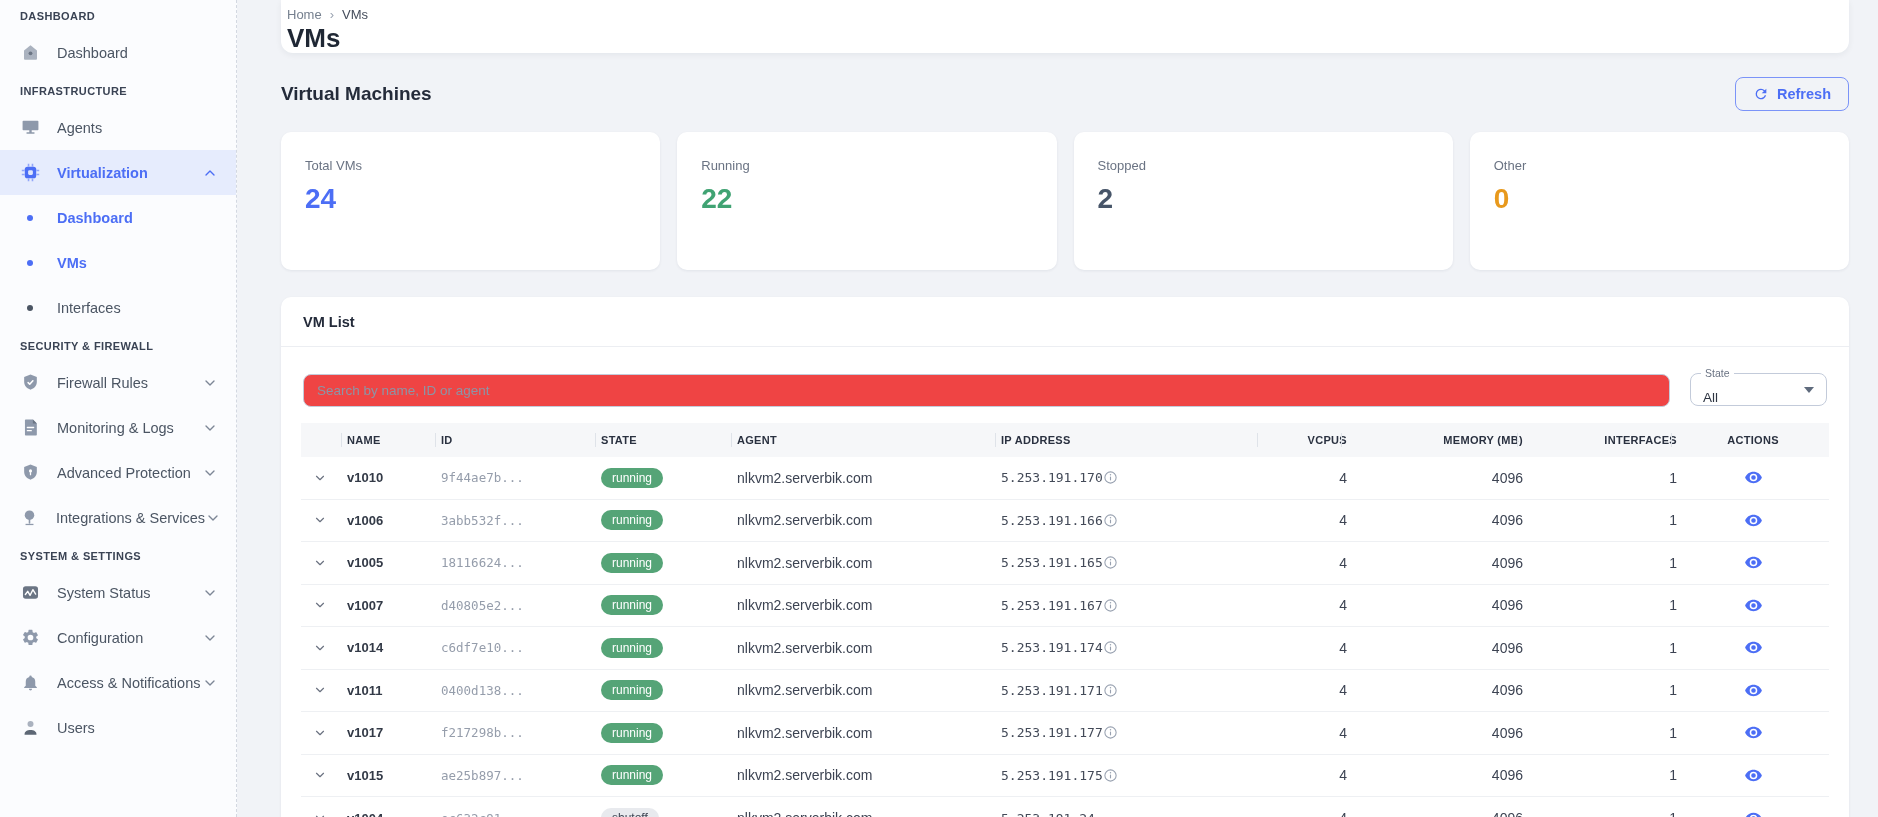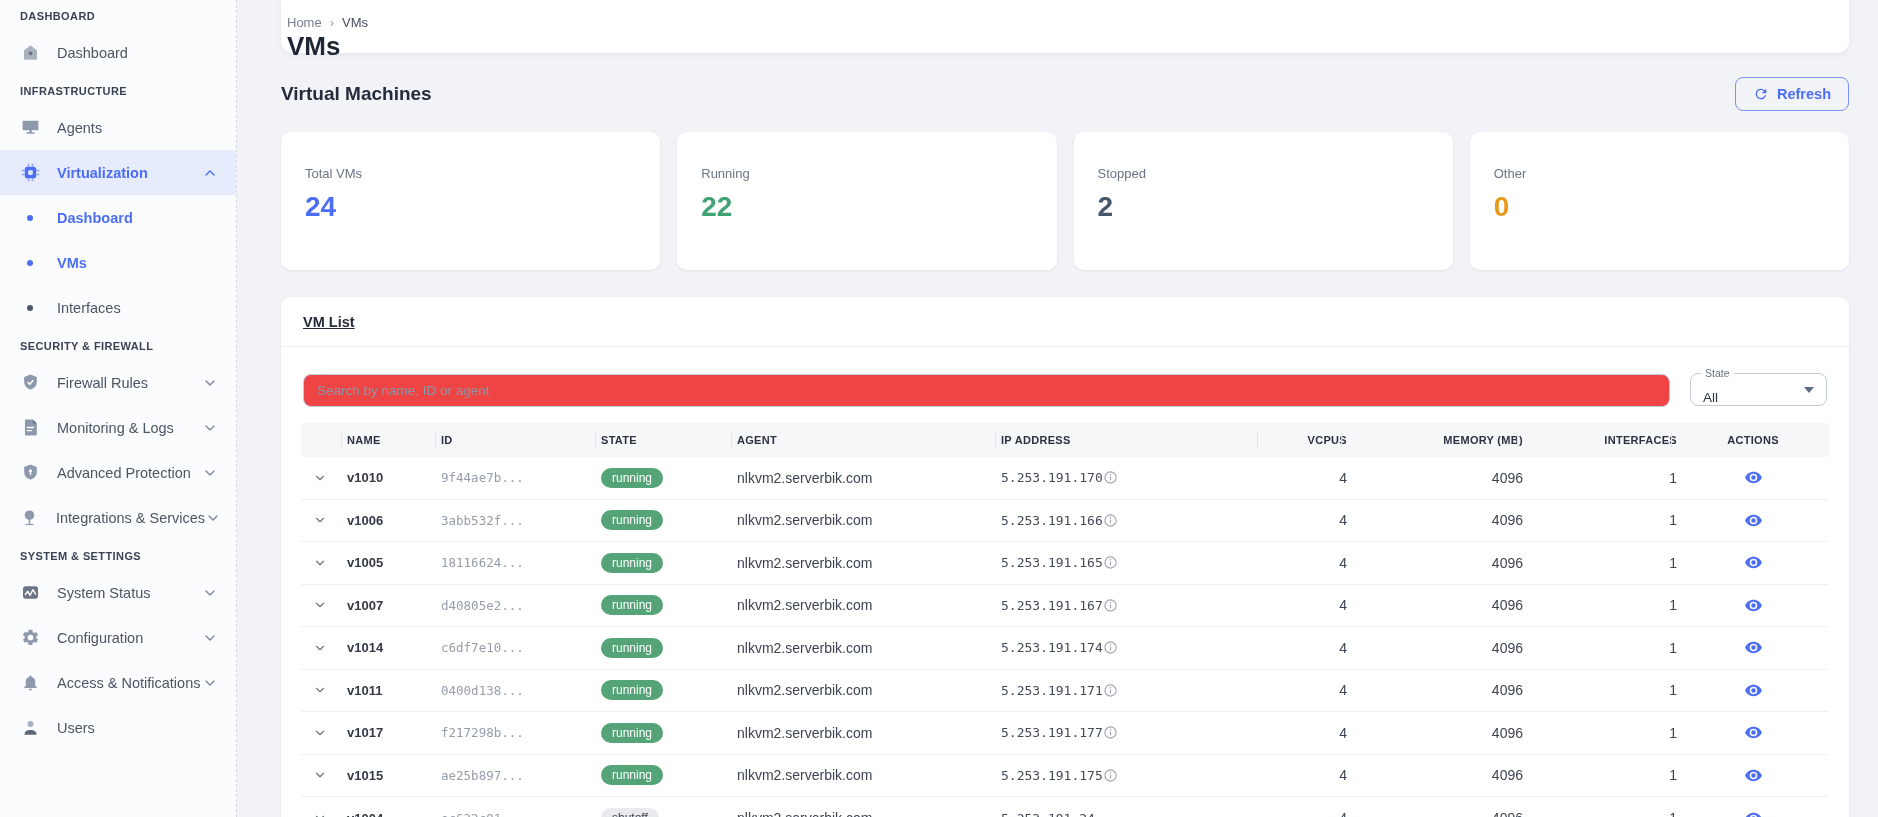--- a/index.html
+++ b/index.html
@@ -48,21 +48,21 @@
   
   .main { flex:1; padding:0 30px 0 44px; }
 
   .header-band {
     background:#ffffff;
     border-radius:0 0 12px 12px;
     box-shadow:0 2px 6px rgba(20,30,55,.06);
     padding:7px 24px 10px 4px;
     height:53px;
   }
-  .breadcrumb { display:flex; align-items:center; gap:8px; font-size:13px; padding-left:2px;margin-top:8px; }
+  .breadcrumb { display:flex; align-items:center; gap:8px; font-size:13px; padding-left:2px; }
   .breadcrumb .bc-home { color:#76808f; cursor:pointer; }
   .breadcrumb .bc-sep { color:#9aa3b1; font-size:13px; }
   .breadcrumb .bc-current { color:#454d5c; }
   .page-title { font-size:26px; font-weight:bold; color:#1f2734; margin-top:1px; padding-left:2px; }
 
   .section-head { display:flex; align-items:center; justify-content:space-between; margin-top:24px;gap:47px; }
   .section-title { font-size:19px; font-weight:bold; color:#242b3a; }
   .refresh-btn {
     display:flex; align-items:center; gap:8px;
     border:1px solid #7b93f8; background:transparent;
@@ -72,33 +72,33 @@
   }
   .refresh-btn svg { width:16px; height:16px; }
 
   
   .stats { display:grid; grid-template-columns:repeat(4,1fr); gap:17px; margin-top:21px; }
   .stat-card {
     background:#fff; border-radius:10px; height:138px;
     box-shadow:0 1px 3px rgba(20,30,55,.07);
     padding:26px 24px;
   }
-  .stat-label { font-size:13px; color:#6a7383;margin-top:8px; }
+  .stat-label { font-size:13px; color:#6a7383; }
   .stat-value { font-size:28px; font-weight:bold; margin-top:10px; }
 
   
   .vm-card {
     background:#fff; border-radius:10px; margin-top:27px;
     box-shadow:0 1px 3px rgba(20,30,55,.07);
     height:560px; overflow:hidden;
   }
   .vm-card-head {
     height:50px; display:flex; align-items:center;
     padding:0 22px; border-bottom:1px solid #eceef2;
-    font-size:14.5px; font-weight:bold; color:#242b3a;text-decoration:underline;
+    font-size:14.5px; font-weight:bold; color:#242b3a;
   }
   .filter-row { display:flex; align-items:flex-start; gap:20px; padding:27px 22px 0 22px; }
   .search-input {
     flex:1; height:33px; border:1px solid #c3cbda; border-radius:8px;
     padding:0 13px; font-family:inherit; font-size:13.5px; color:#333a47;
     background:#ef4444; outline:none;
   }
   .search-input::placeholder { color:#8c95a6; }
   .select-box {
     position:relative; width:137px; height:33px;

